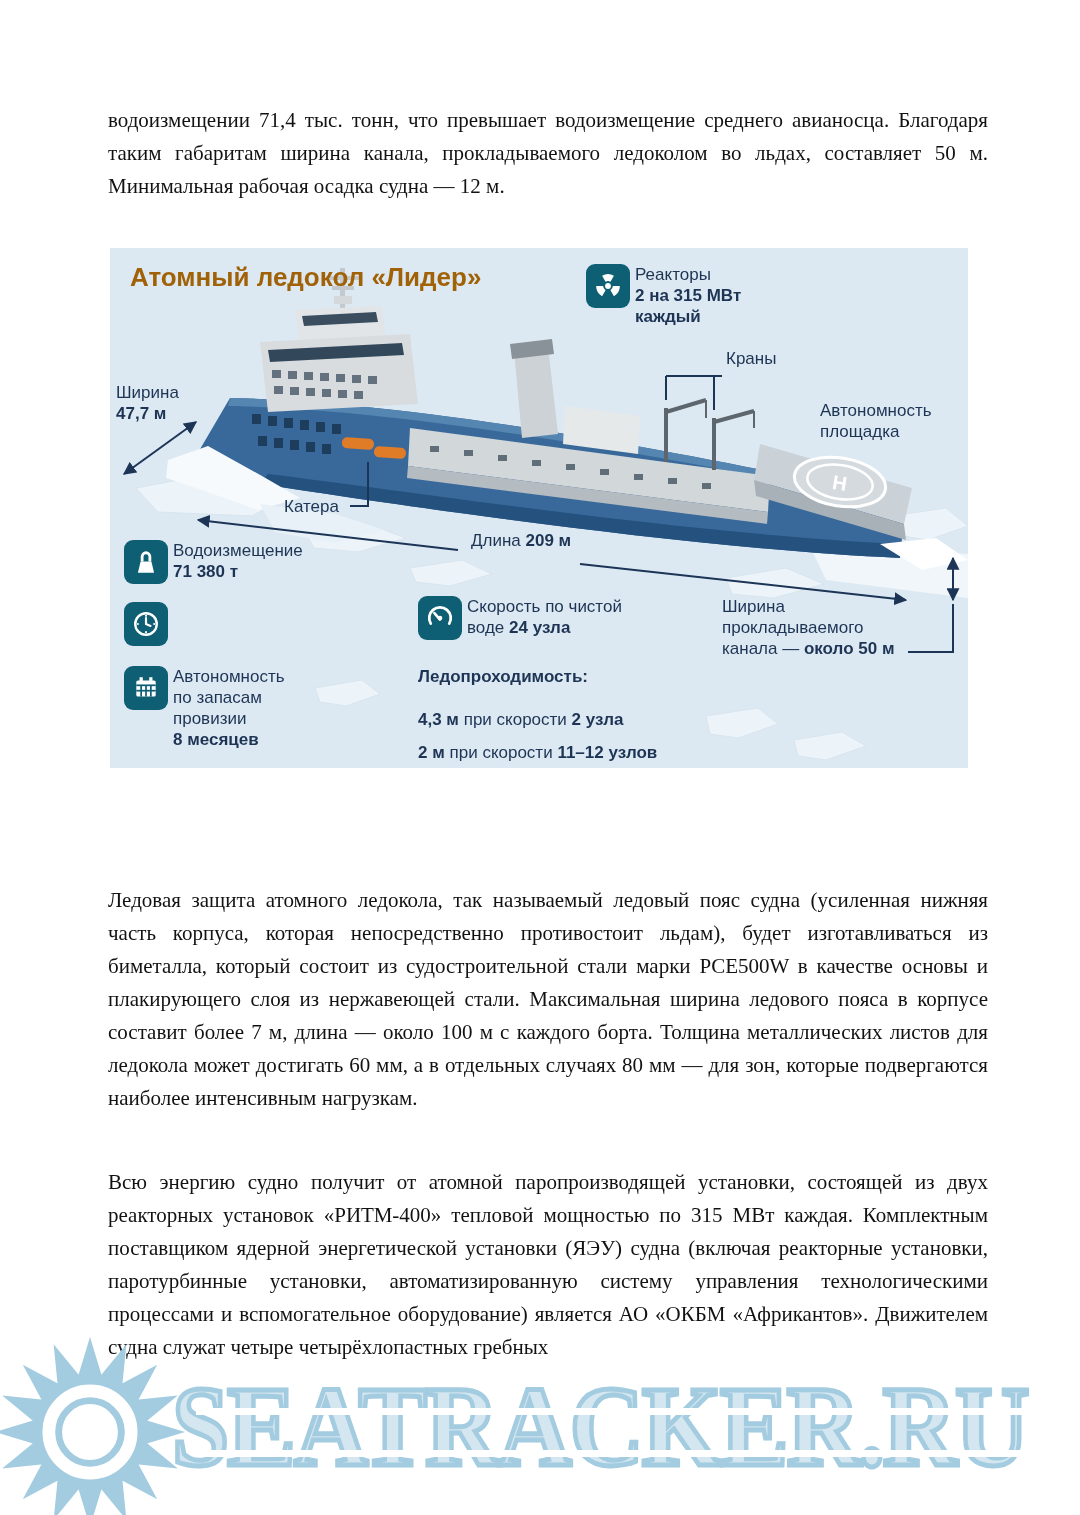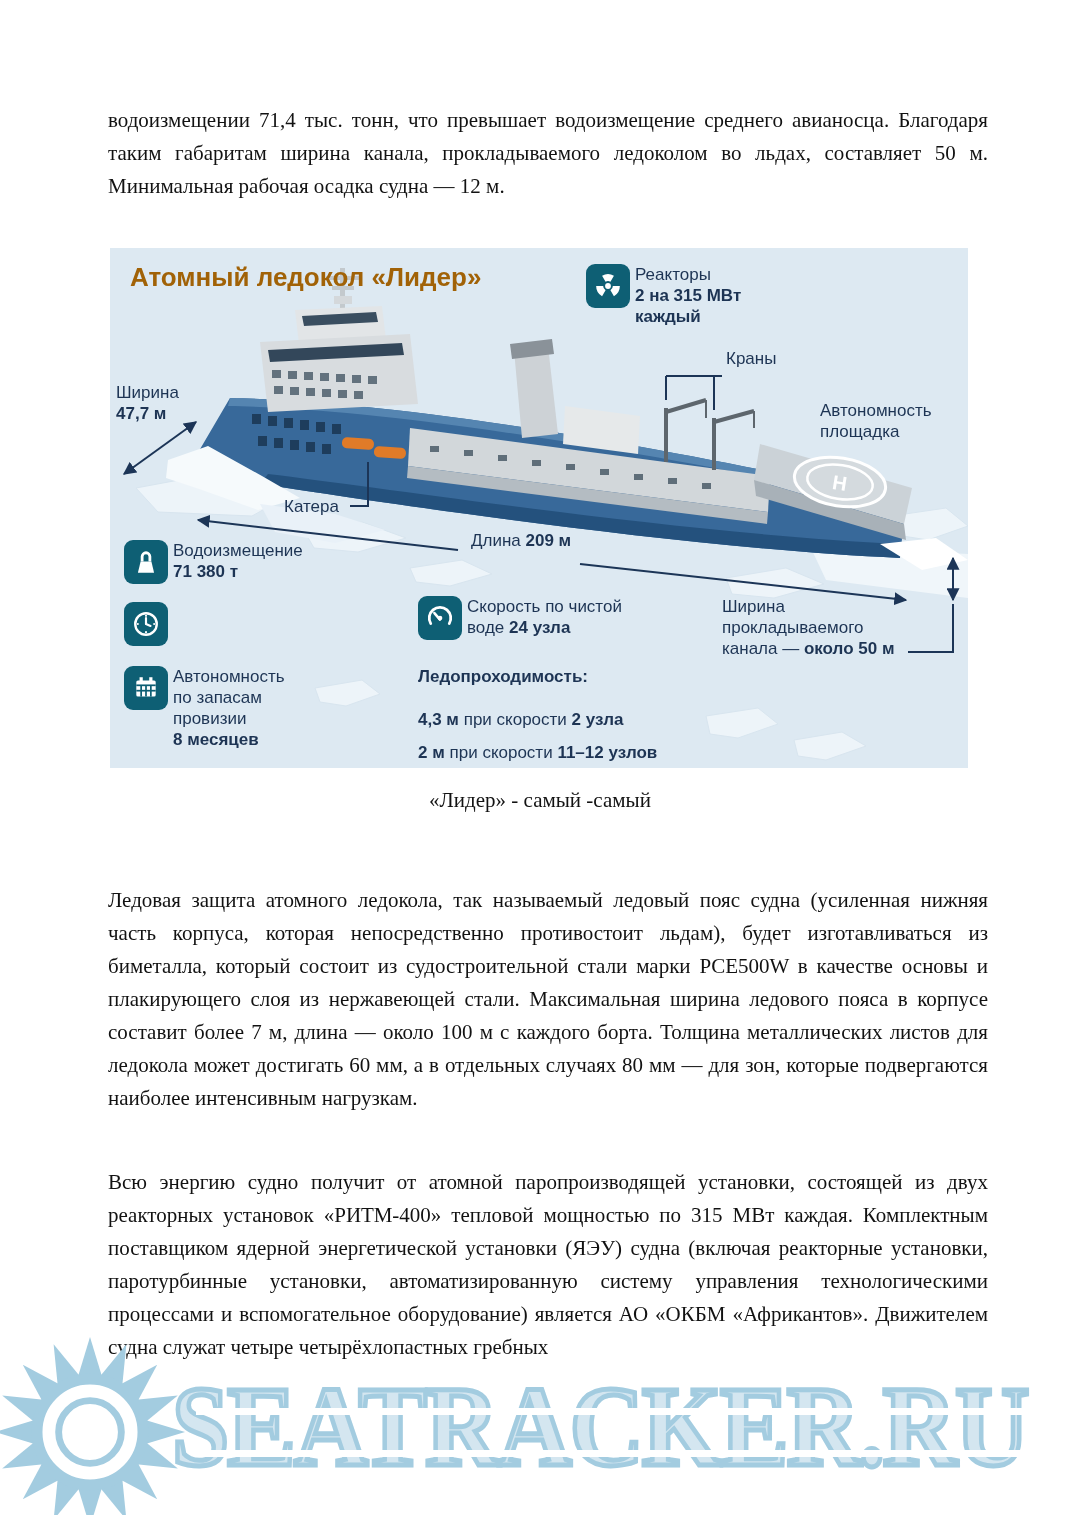--- a/index.html
+++ b/index.html
@@ -293,21 +293,20 @@
       </div>
       <div>
         <b>2 м</b>
         <span>при скорости</span>
         <b>11–12 узлов</b>
       </div>
     </div>
 
   </div>
 
-  <p class="caption" style="top:788px;">«Лидер» - самый -самый</p>
 
   <p class="body-text" style="top:876px;">Ледовая защита атомного ледокола, так называемый ледовый пояс судна (усиленная нижняя часть корпуса, которая непосредственно противостоит льдам), будет изготавливаться из биметалла, который состоит из судостроительной стали марки PCE500W в качестве основы и плакирующего слоя из нержавеющей стали. Максимальная ширина ледового пояса в корпусе составит более 7 м, длина — около 100 м с каждого борта. Толщина металлических листов для ледокола может достигать 60 мм, а в отдельных случаях 80 мм — для зон, которые подвергаются наиболее интенсивным нагрузкам.</p>
 
   <p class="body-text" style="top:1158px;">Всю энергию судно получит от атомной паропроизводящей установки, состоящей из двух реакторных установок «РИТМ-400» тепловой мощностью по 315 МВт каждая. Комплектным поставщиком ядерной энергетической установки (ЯЭУ) судна (включая реакторные установки, паротурбинные установки, автоматизированную систему управления технологическими процессами и вспомогательное оборудование) является АО «ОКБМ «Африкантов». Движителем судна служат четыре четырёхлопастных гребных</p>
 
   <div class="watermark">
     <svg class="wm-sun" width="196" height="196" viewBox="-100 -100 200 200">
       <g fill="#a3cce0">
         <polygon points="0,-97 13,-54 -13,-54"></polygon>
         <polygon points="0,-97 13,-54 -13,-54" transform="rotate(22.5)"></polygon>

